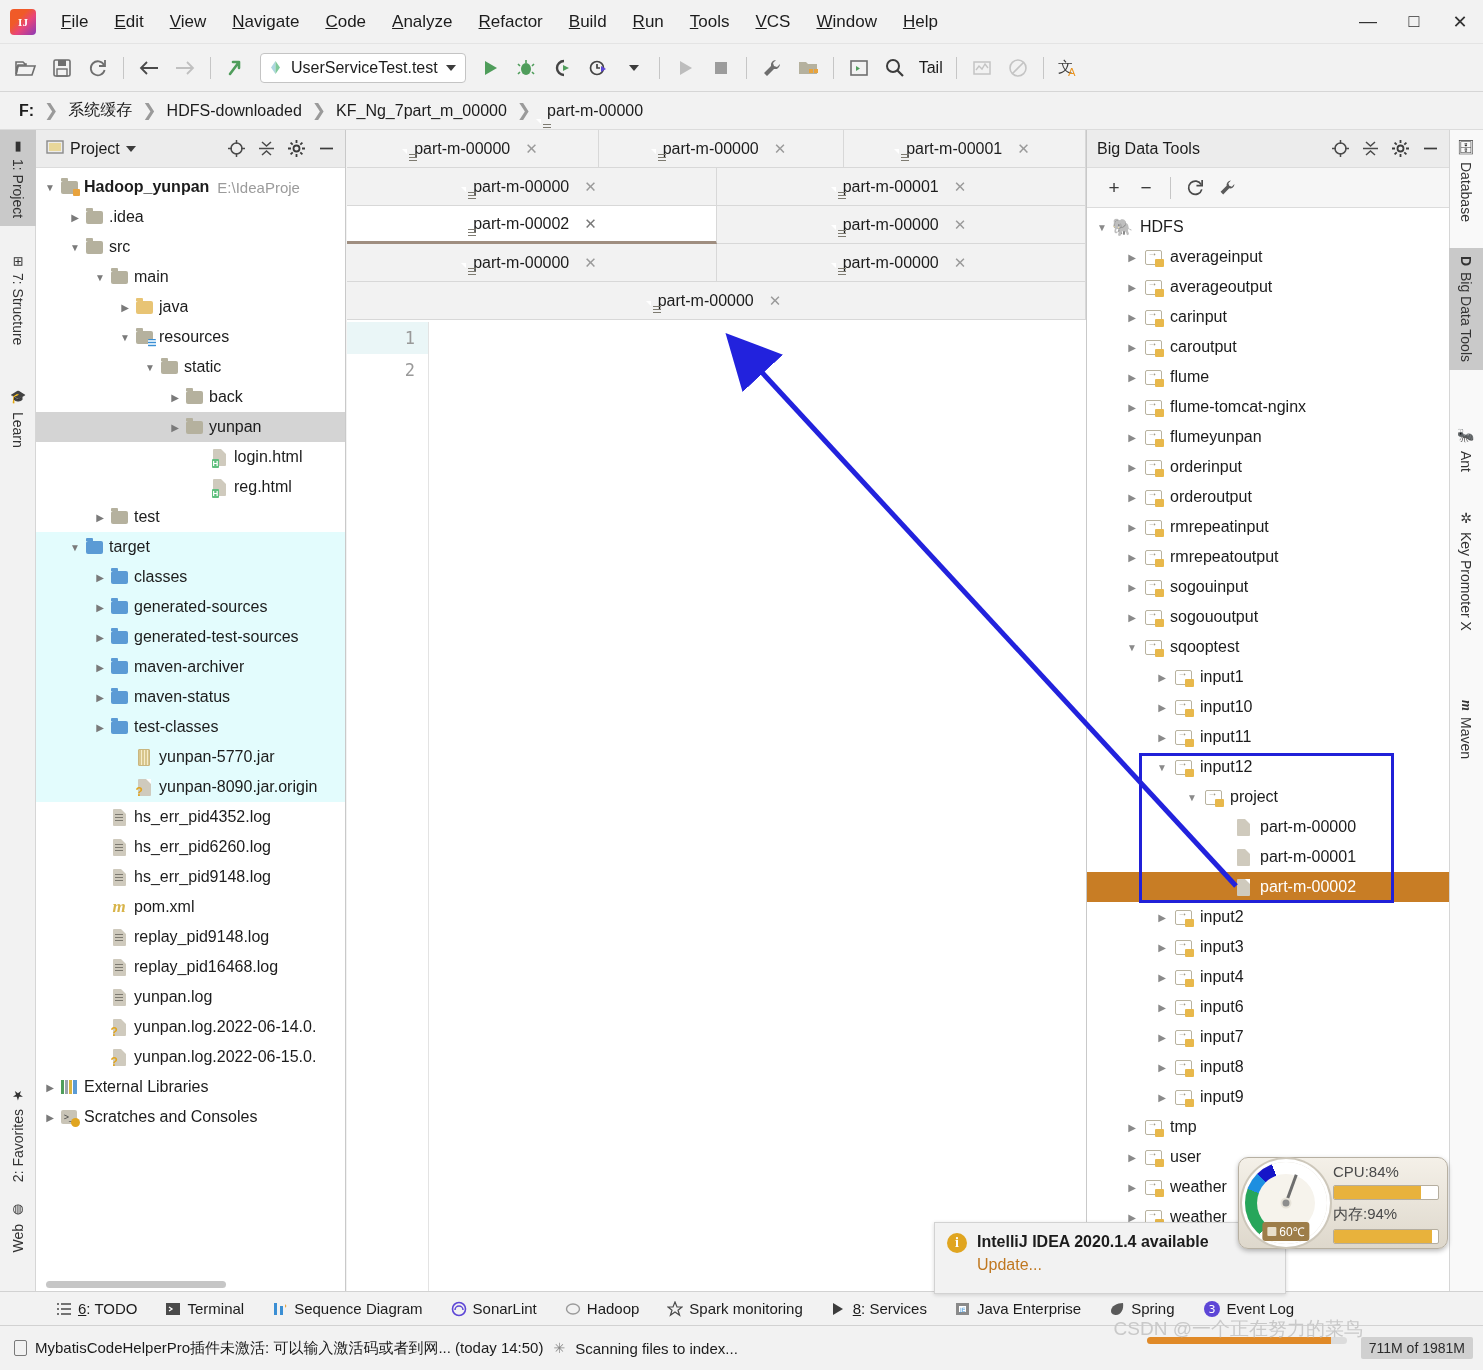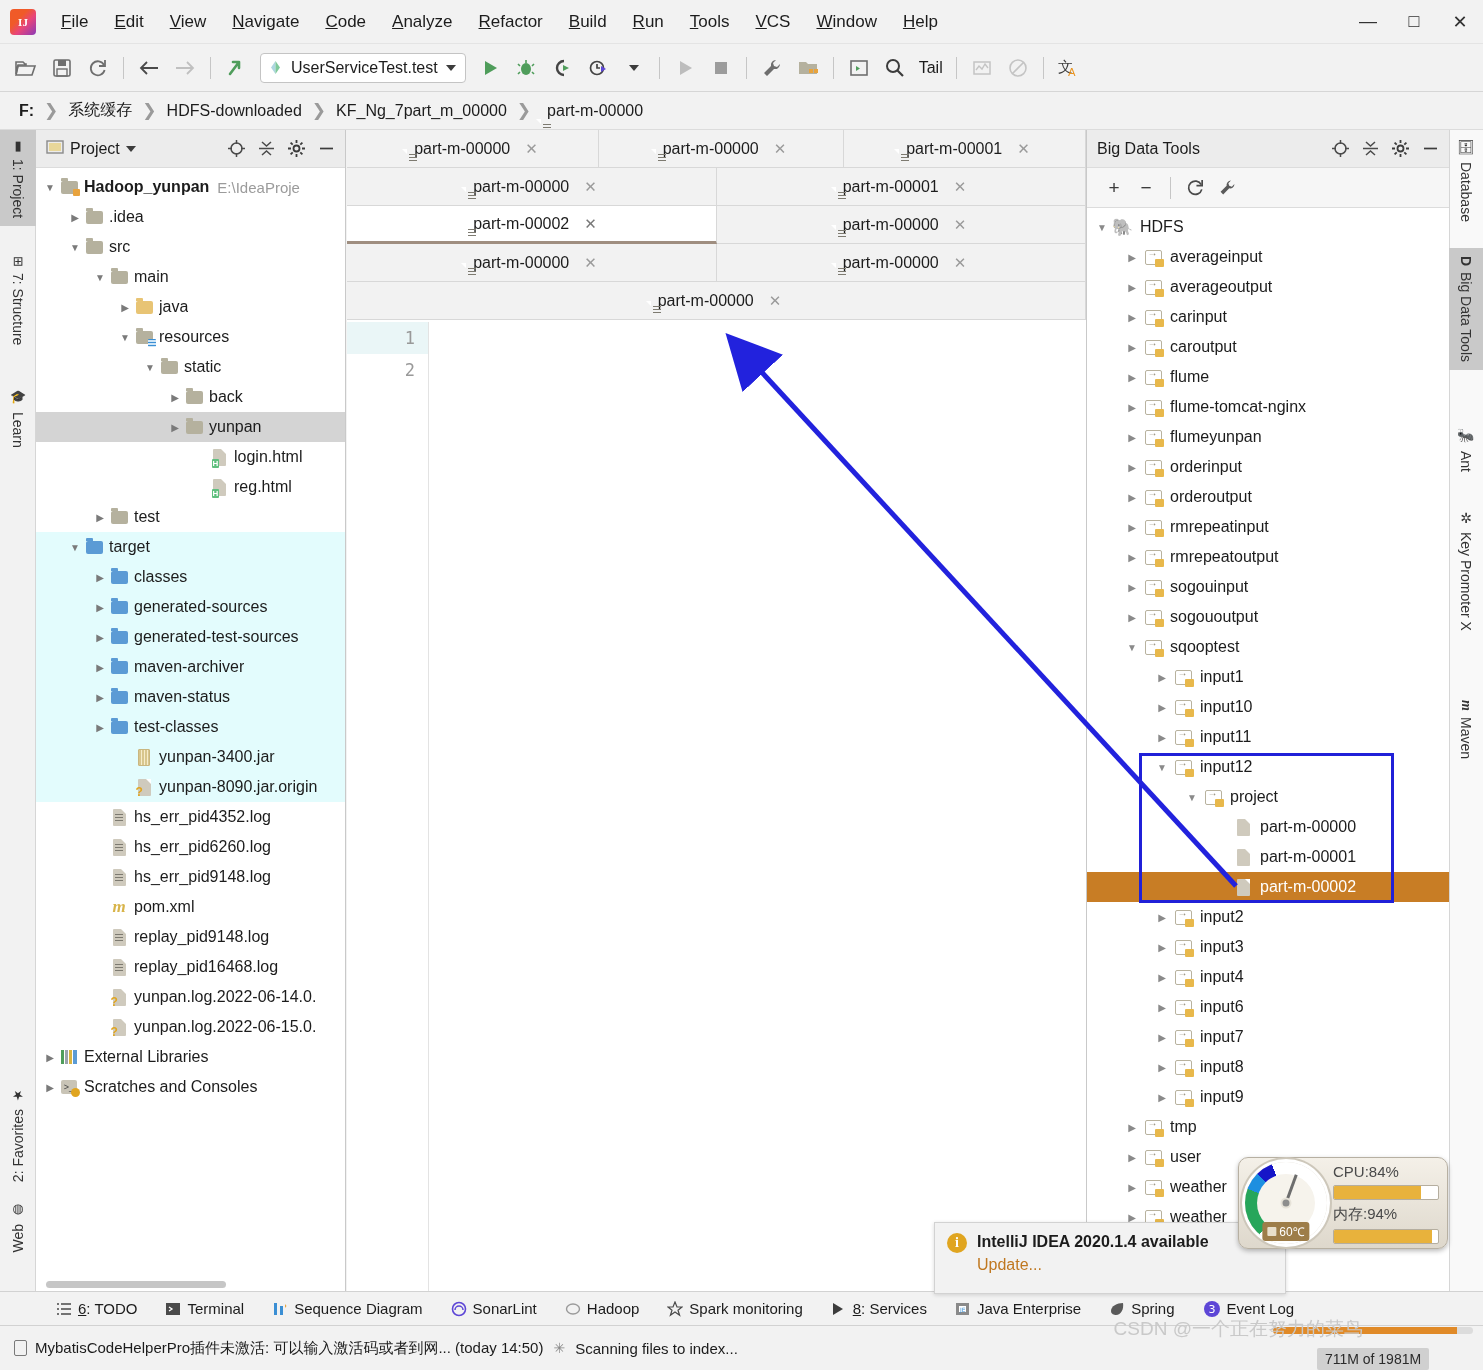--- a/index.html
+++ b/index.html
@@ -276,21 +276,21 @@
   }
   .tw{ display:flex; align-items:center; gap:6px; padding:3px 14px; white-space:nowrap; }
   .tw u{ text-decoration:underline; }
   .statusbar{
     position:absolute; left:0; bottom:0; width:1483px; height:45px;
     background:#f2f2f2; border-top:1px solid #d2d2d2; display:flex; align-items:center;
     padding:0 10px 0 14px; font-size:15px; gap:10px;
   }
   .sb-msg{ display:flex; align-items:center; gap:8px; }
   .sb-docico{ width:13px;height:16px;border:1.5px solid #7a7a7a;border-radius:2px; }
-  .sb-right{ margin-left:auto; display:flex; align-items:center; gap:14px;flex-direction:column; }
+  .sb-right{ margin-left:auto; display:flex; align-items:flex-start; gap:14px; }
   .progress{ width:200px; height:7px; background:#dcdcdc; border-radius:4px; overflow:hidden; }
   .progress > i{ display:block; height:100%; width:92%; background:#e08a28; }
   .mem{ background:#d0d0d0; padding:3px 8px; font-size:14px; color:#2b2b2b; border-radius:2px; }
   .watermark{
     position:absolute; right:120px; bottom:28px; font-size:19px; color:#c9c9c9;
     white-space:nowrap; z-index:1; pointer-events:none;
   }
   .spinner{ font-size:14px; color:#888; }
   .scroll-h{
     position:absolute; left:46px; bottom:82px; width:180px; height:7px;
@@ -688,21 +688,21 @@
           <span class="ico" style="position:relative">
             <span class="fold blue"></span>
           </span>
           <span class="lbl">test-classes</span>
         </div>
         <div class="trow excluded" style="padding-left: 81px;">
           <span class="arrow"></span>
           <span class="ico" style="position:relative">
             <span class="jarico"></span>
           </span>
-          <span class="lbl">yunpan-3400.jar</span>
+          <span class="lbl">yunpan-5770.jar</span>
         </div>
         <div class="trow excluded" style="padding-left: 81px;">
           <span class="arrow"></span>
           <span class="ico" style="position:relative">
             <span class="fileic">
               <span class="qmark">?</span>
             </span>
           </span>
           <span class="lbl">yunpan-8090.jar.origin</span>
         </div>
@@ -750,20 +750,29 @@
           <span class="lbl">replay_pid9148.log</span>
         </div>
         <div class="trow" style="padding-left: 56px;">
           <span class="arrow"></span>
           <span class="ico" style="position:relative">
             <span class="fileic">
               <span class="lines"></span>
             </span>
           </span>
           <span class="lbl">replay_pid16468.log</span>
+        </div>
+        <div class="trow" style="padding-left: 56px;">
+          <span class="arrow"></span>
+          <span class="ico" style="position:relative">
+            <span class="fileic">
+              <span class="lines"></span>
+            </span>
+          </span>
+          <span class="lbl">yunpan.log</span>
         </div>
         <div class="trow" style="padding-left: 56px;">
           <span class="arrow"></span>
           <span class="ico" style="position:relative">
             <span class="fileic">
               <span class="qmark">?</span>
             </span>
           </span>
           <span class="lbl">yunpan.log.2022-06-14.0.</span>
         </div>

